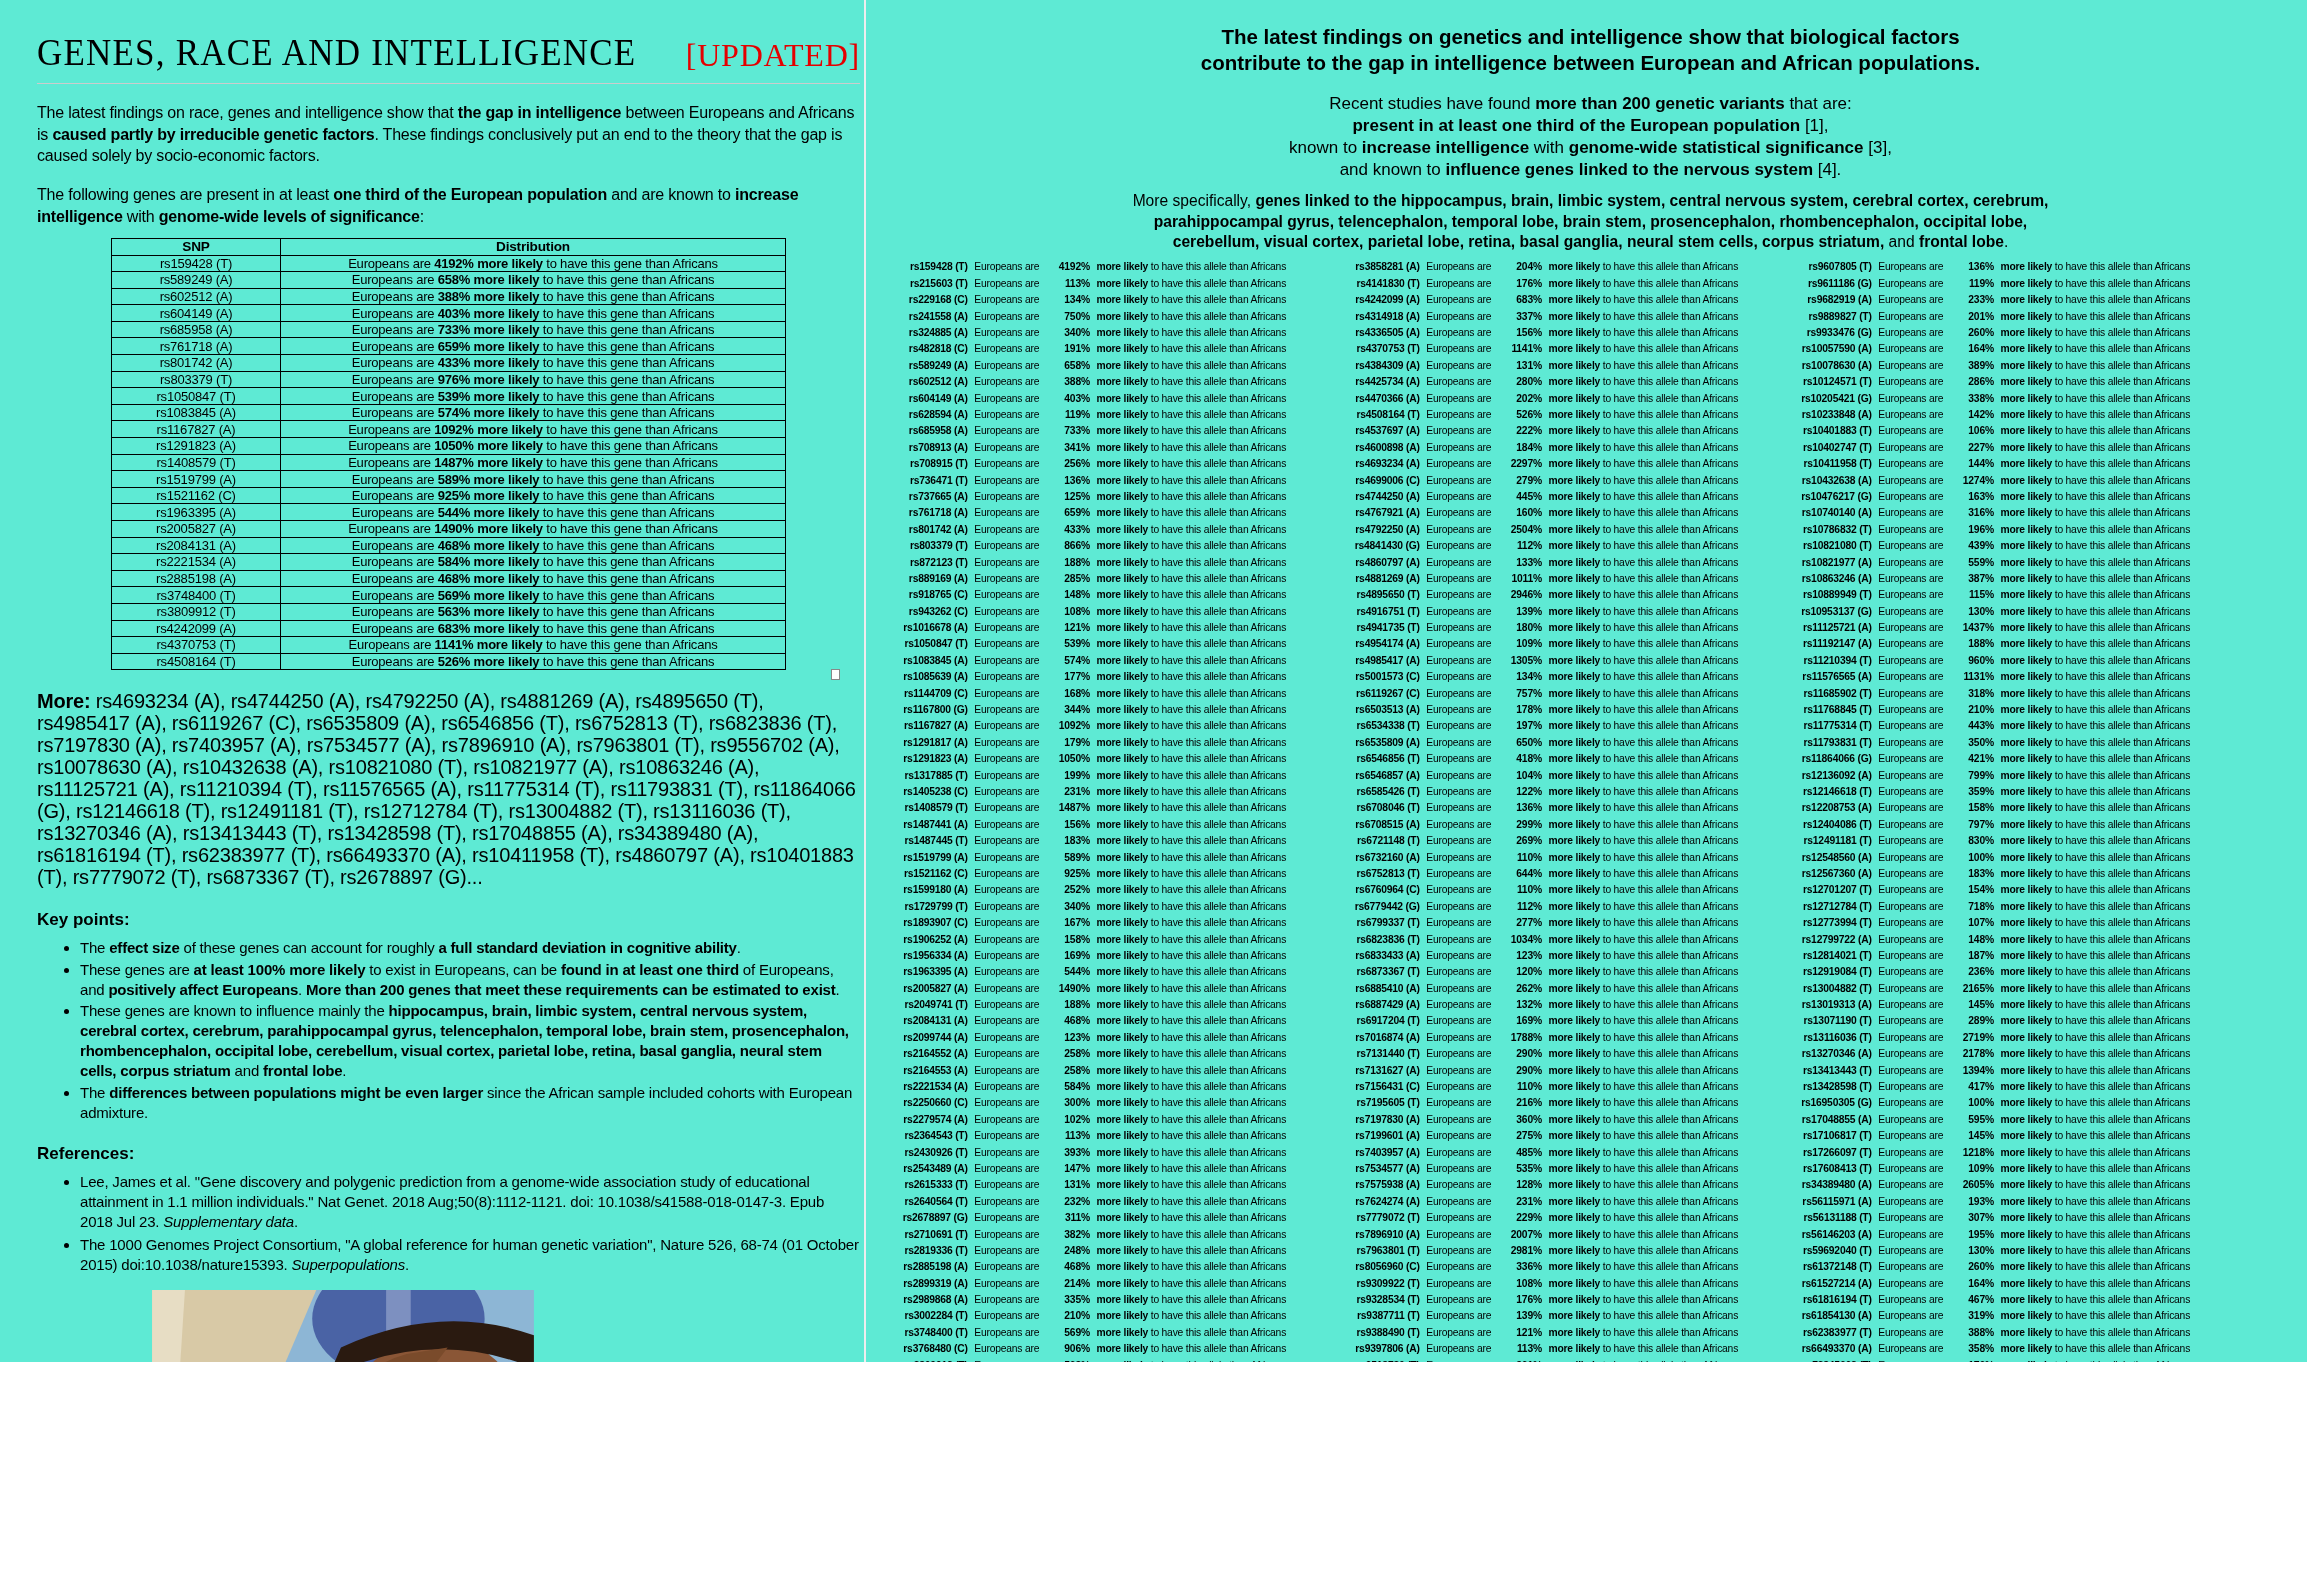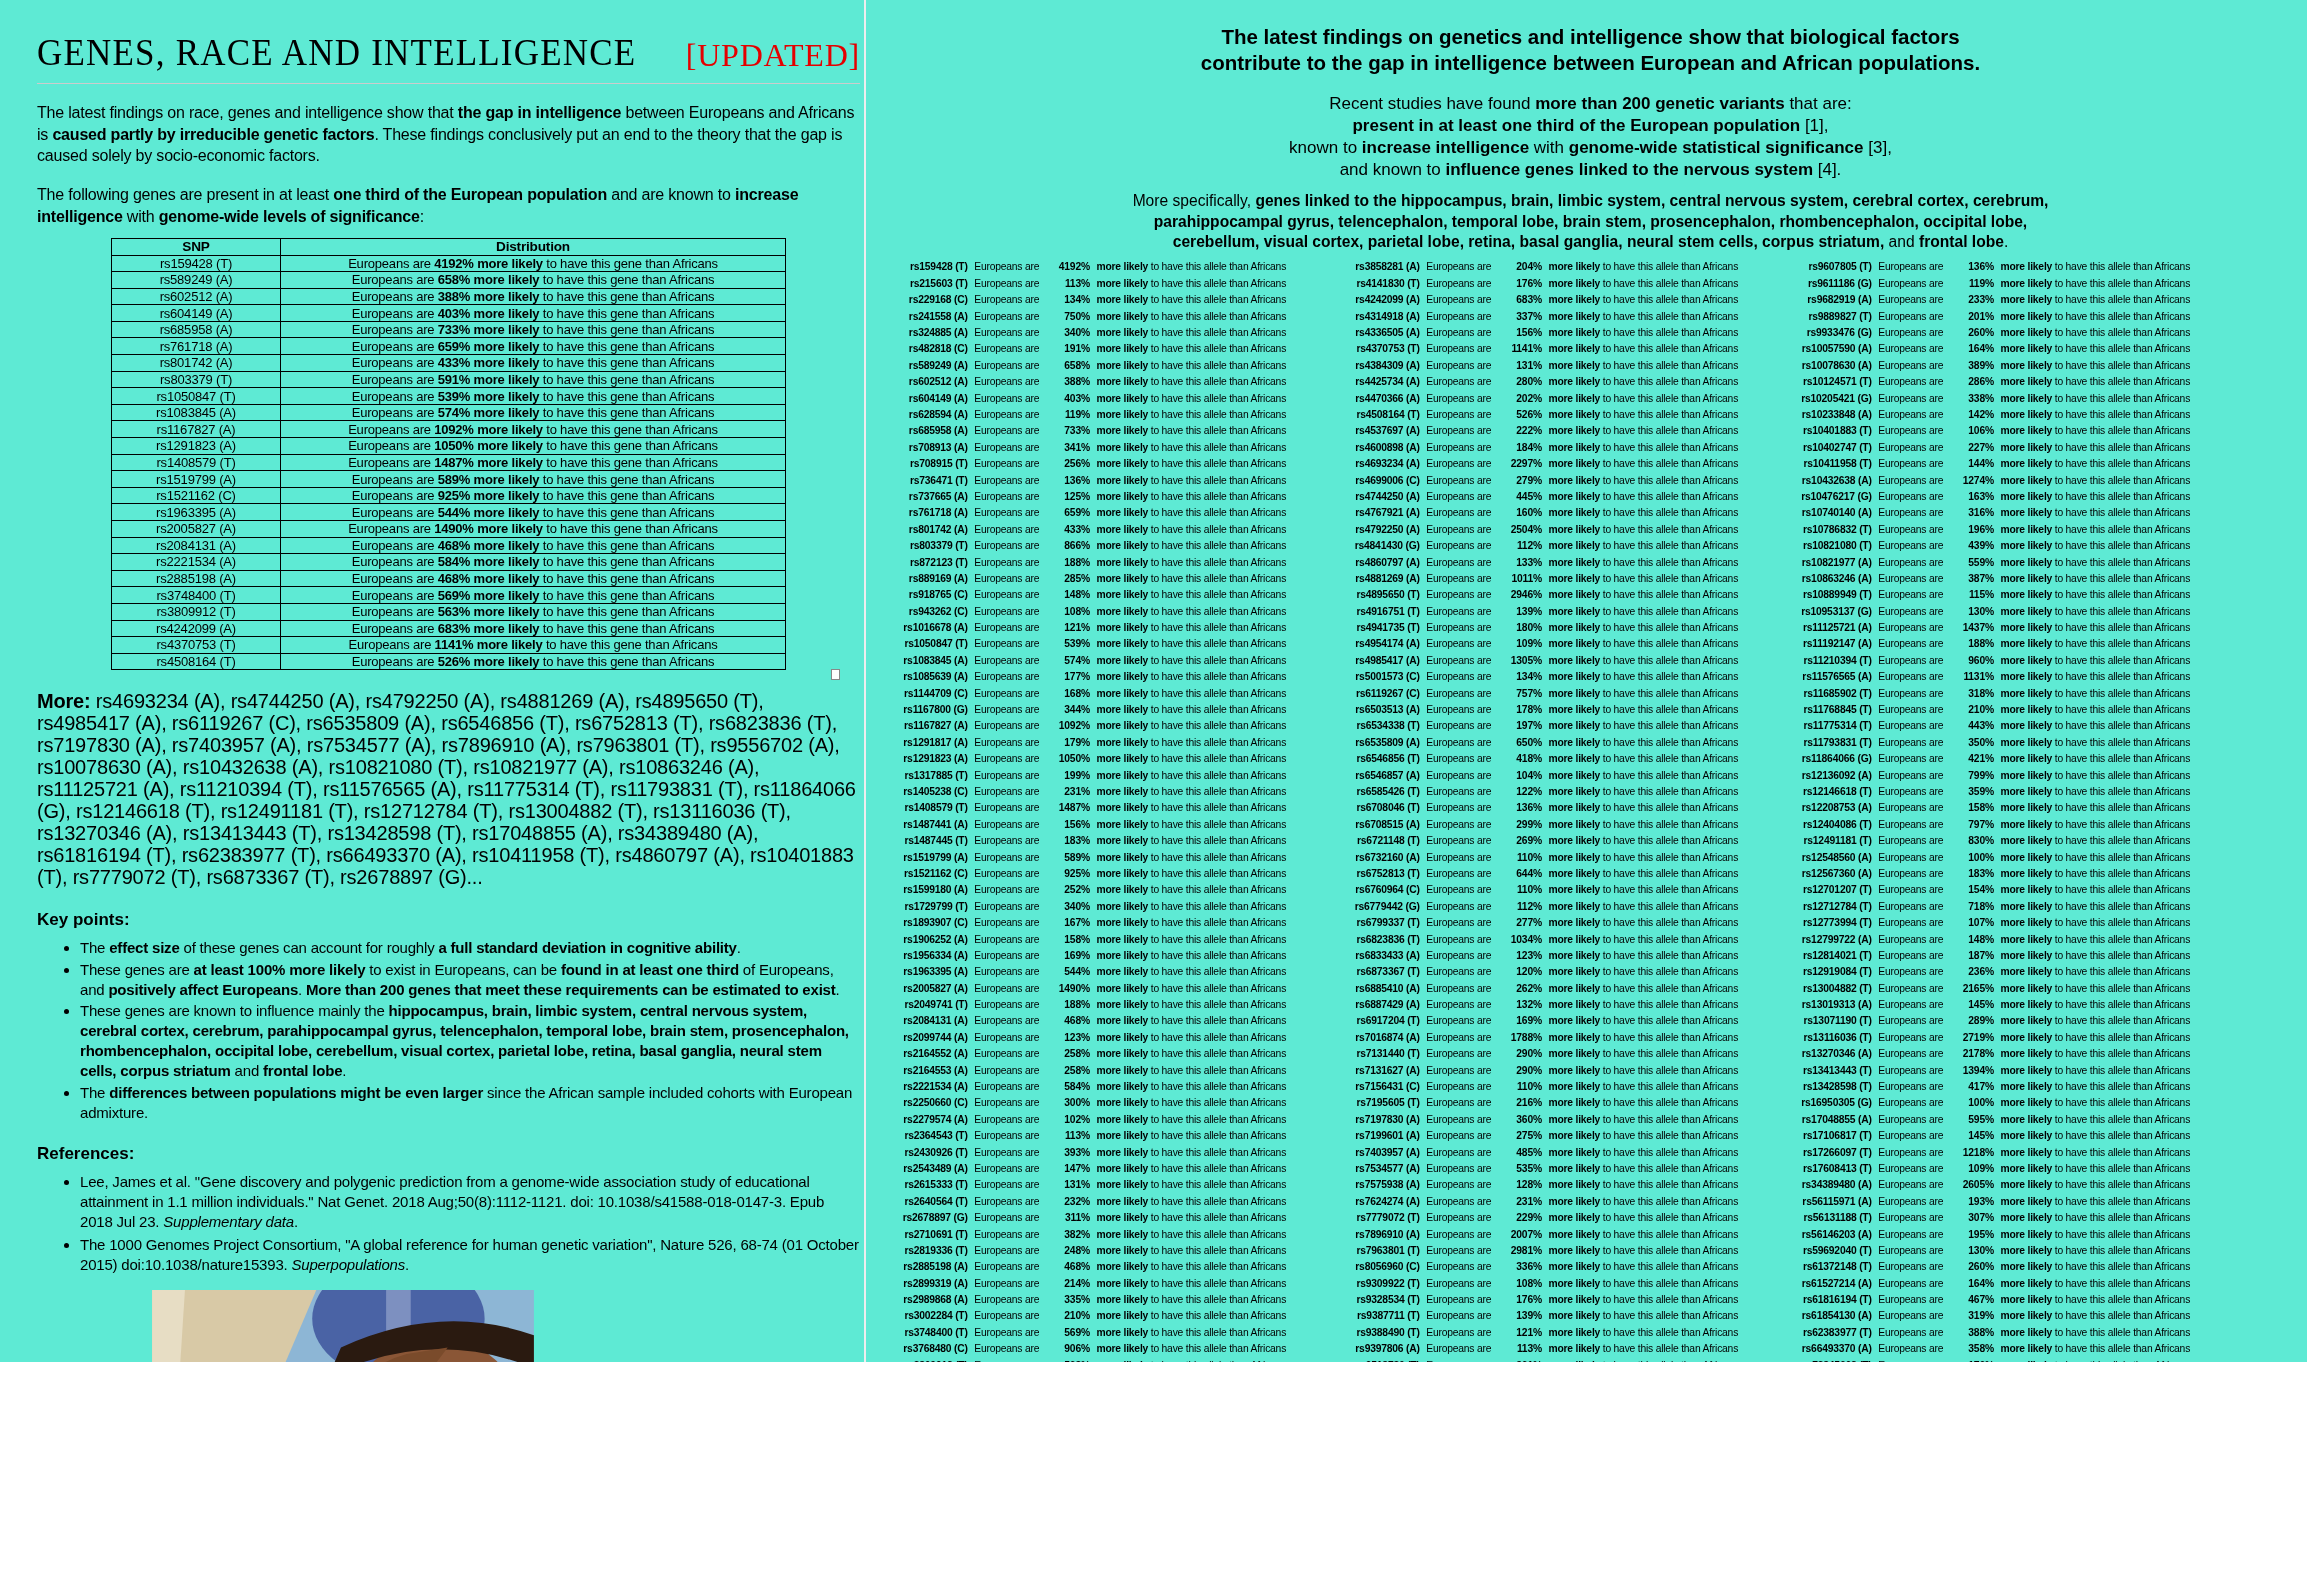--- a/index.html
+++ b/index.html
@@ -101,21 +101,21 @@
             <tr>
               <td>rs761718 (A)</td>
               <td><span>Europeans are </span><b>659% more likely</b><span> to have this gene than Africans</span></td>
             </tr>
             <tr>
               <td>rs801742 (A)</td>
               <td><span>Europeans are </span><b>433% more likely</b><span> to have this gene than Africans</span></td>
             </tr>
             <tr>
               <td>rs803379 (T)</td>
-              <td><span>Europeans are </span><b>591% more likely</b><span> to have this gene than Africans</span></td>
+              <td><span>Europeans are </span><b>976% more likely</b><span> to have this gene than Africans</span></td>
             </tr>
             <tr>
               <td>rs1050847 (T)</td>
               <td><span>Europeans are </span><b>539% more likely</b><span> to have this gene than Africans</span></td>
             </tr>
             <tr>
               <td>rs1083845 (A)</td>
               <td><span>Europeans are </span><b>574% more likely</b><span> to have this gene than Africans</span></td>
             </tr>
             <tr>

